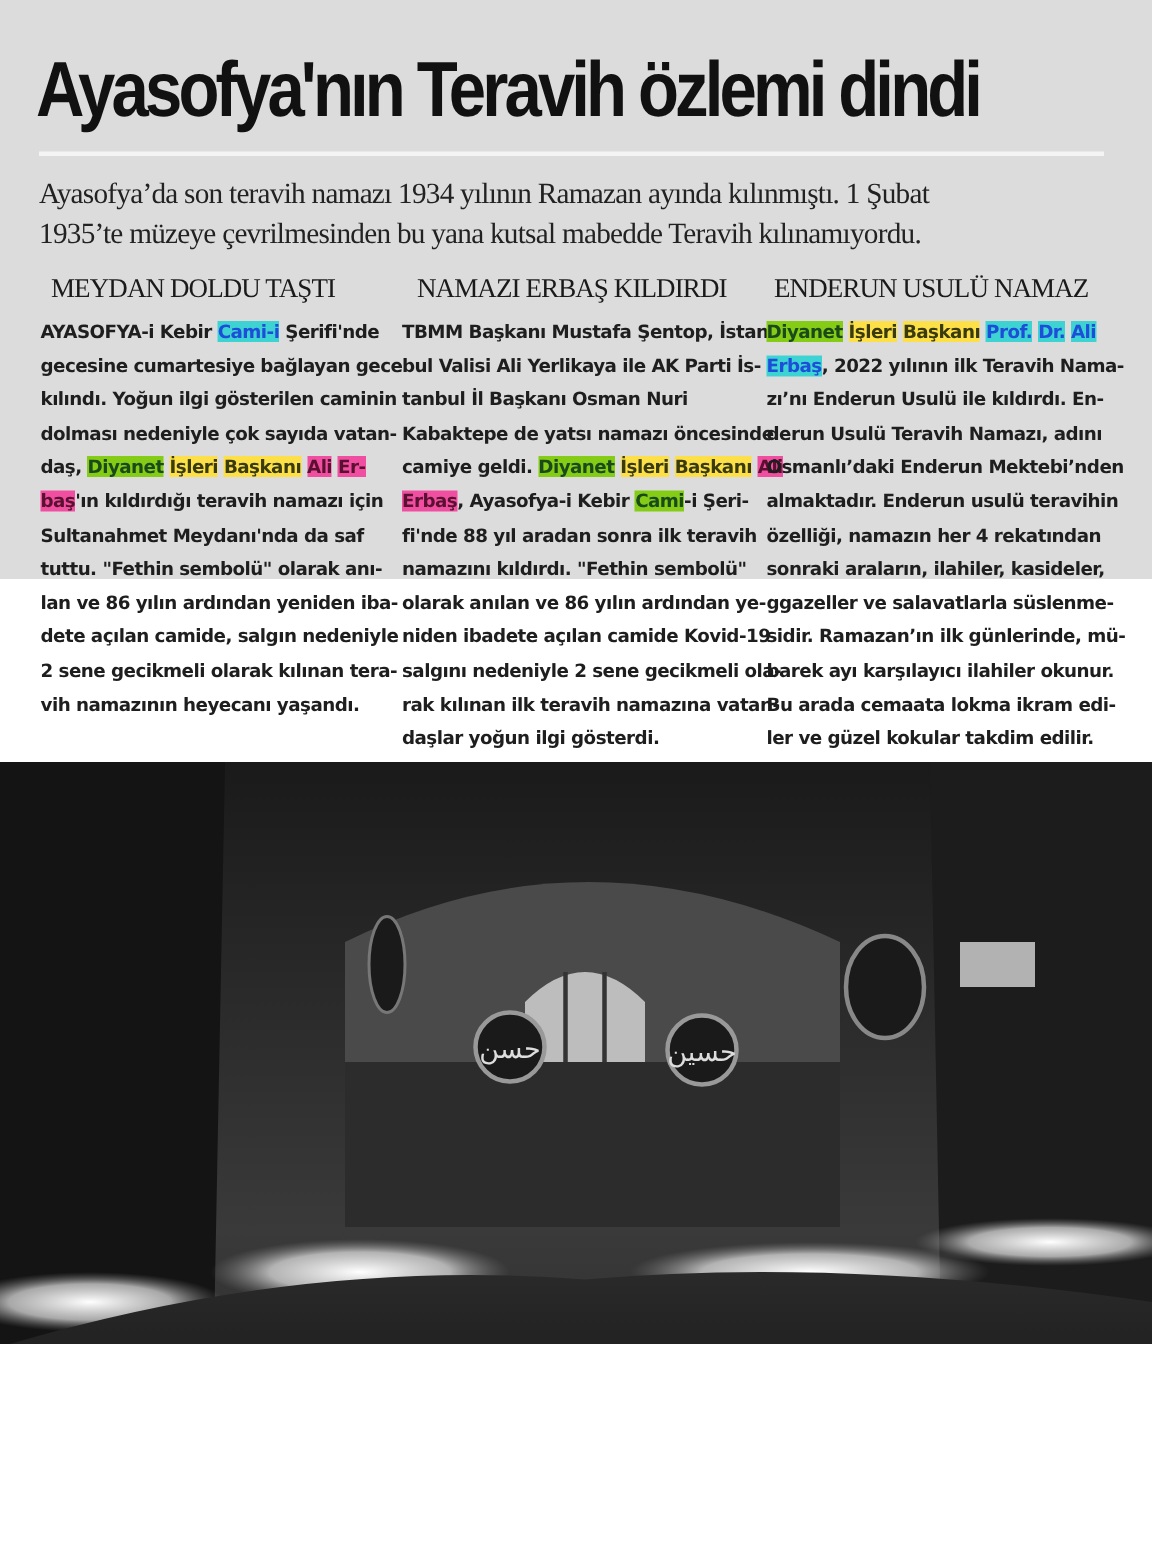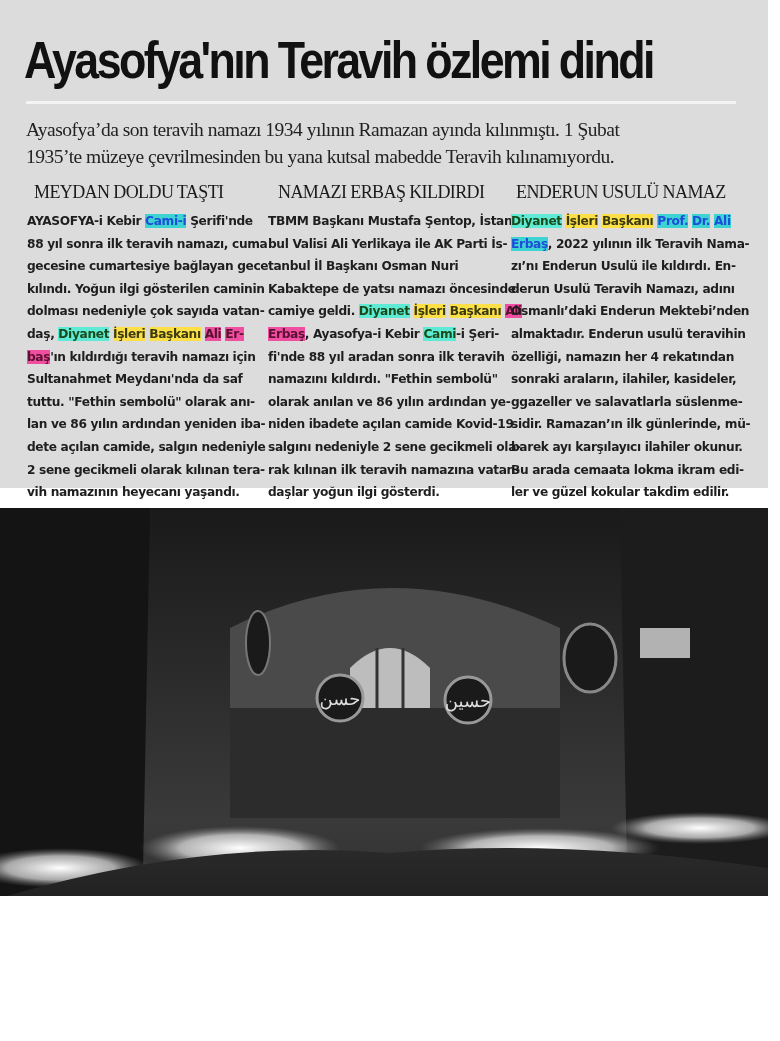--- a/index.html
+++ b/index.html
@@ -1,21 +1,21 @@
 <!DOCTYPE html>
 <html><head>
 <meta charset="utf-8">
 <style>
   html, body { margin: 0; padding: 0; }
   body {
     width: 780px; height: 1041px; background: #ffffff; position: relative; overflow: hidden;
     font-family: "Liberation Sans", sans-serif; color: #1a1a1a;
   }
   .panel {
-    position: absolute; left: 0; top: 0; width: 768px; height: 488px;
+    position: absolute; left: 0; top: 0; width: 768px; height: 386px;
     background: #dcdcdc;
   }
   .headline {
     position: absolute; left: 24px; top: 28px; width: 720px;
     font-family: "Liberation Sans", sans-serif; font-weight: 700;
     font-size: 52px; letter-spacing: -3px; line-height: 64px; color: #111;
     transform: scaleX(0.86); transform-origin: left center; white-space: nowrap;
   }
   .rule {
     position: absolute; left: 26px; top: 101px; width: 710px; height: 3px; background: #f4f4f4;
@@ -28,21 +28,21 @@
   .col-head {
     position: absolute; top: 180px; font-family: "Liberation Serif", serif;
     font-size: 18px; line-height: 24px; color: #1a1a1a; letter-spacing: -0.6px; white-space: nowrap;
   }
   .col {
     position: absolute; top: 210px; font-family: "DejaVu Sans", sans-serif; font-weight: bold;
     font-size: 12.2px; line-height: 22.6px; color: #1e1e1e; letter-spacing: -0.35px;
     white-space: nowrap;
   }
   .col .line { display: block; }
-  .hl-green { background: #5eead4; color: #1a4a1a; }
+  .hl-green { background: #84cc16; color: #1a4a1a; }
   .hl-yellow { background: #fde047; color: #3a3a10; }
   .hl-pink { background: #f04ea0; color: #5a1030; }
   .hl-cyan { background: #3ed3d3; color: #1d4ed8; }
   .photo {
     position: absolute; left: 0; top: 508px; width: 768px; height: 388px; overflow: hidden;
     background: #111;
   }
   .photo svg { display: block; }
 </style>
 </head>
@@ -55,21 +55,20 @@
     <div>Ayasofya’da son teravih namazı 1934 yılının Ramazan ayında kılınmıştı. 1 Şubat</div>
     <div>1935’te müzeye çevrilmesinden bu yana kutsal mabedde Teravih kılınamıyordu.</div>
   </div>
 
   <div class="col-head" style="left:34px;">MEYDAN DOLDU TAŞTI</div>
   <div class="col-head" style="left:278px;">NAMAZI ERBAŞ KILDIRDI</div>
   <div class="col-head" style="left:516px;">ENDERUN USULÜ NAMAZ</div>
 
   <div class="col" style="left:27px;">
       <span class="line"><span>AYASOFYA-i Kebir </span><span class="hl-cyan">Cami-i</span><span> Şerifi'nde</span></span>
-      <span class="line"><span>88 yıl sonra ilk teravih namazı, cuma</span></span>
       <span class="line"><span>gecesine cumartesiye bağlayan gece</span></span>
       <span class="line"><span>kılındı. Yoğun ilgi gösterilen caminin</span></span>
       <span class="line"><span>dolması nedeniyle çok sayıda vatan-</span></span>
       <span class="line"><span>daş, </span><span class="hl-green">Diyanet</span><span> </span><span class="hl-yellow">İşleri</span><span> </span><span class="hl-yellow">Başkanı</span><span> </span><span class="hl-pink">Ali</span><span> </span><span class="hl-pink">Er-</span></span>
       <span class="line"><span class="hl-pink">baş</span><span>'ın kıldırdığı teravih namazı için</span></span>
       <span class="line"><span>Sultanahmet Meydanı'nda da saf</span></span>
       <span class="line"><span>tuttu. "Fethin sembolü" olarak anı-</span></span>
       <span class="line"><span>lan ve 86 yılın ardından yeniden iba-</span></span>
       <span class="line"><span>dete açılan camide, salgın nedeniyle</span></span>
       <span class="line"><span>2 sene gecikmeli olarak kılınan tera-</span></span>

